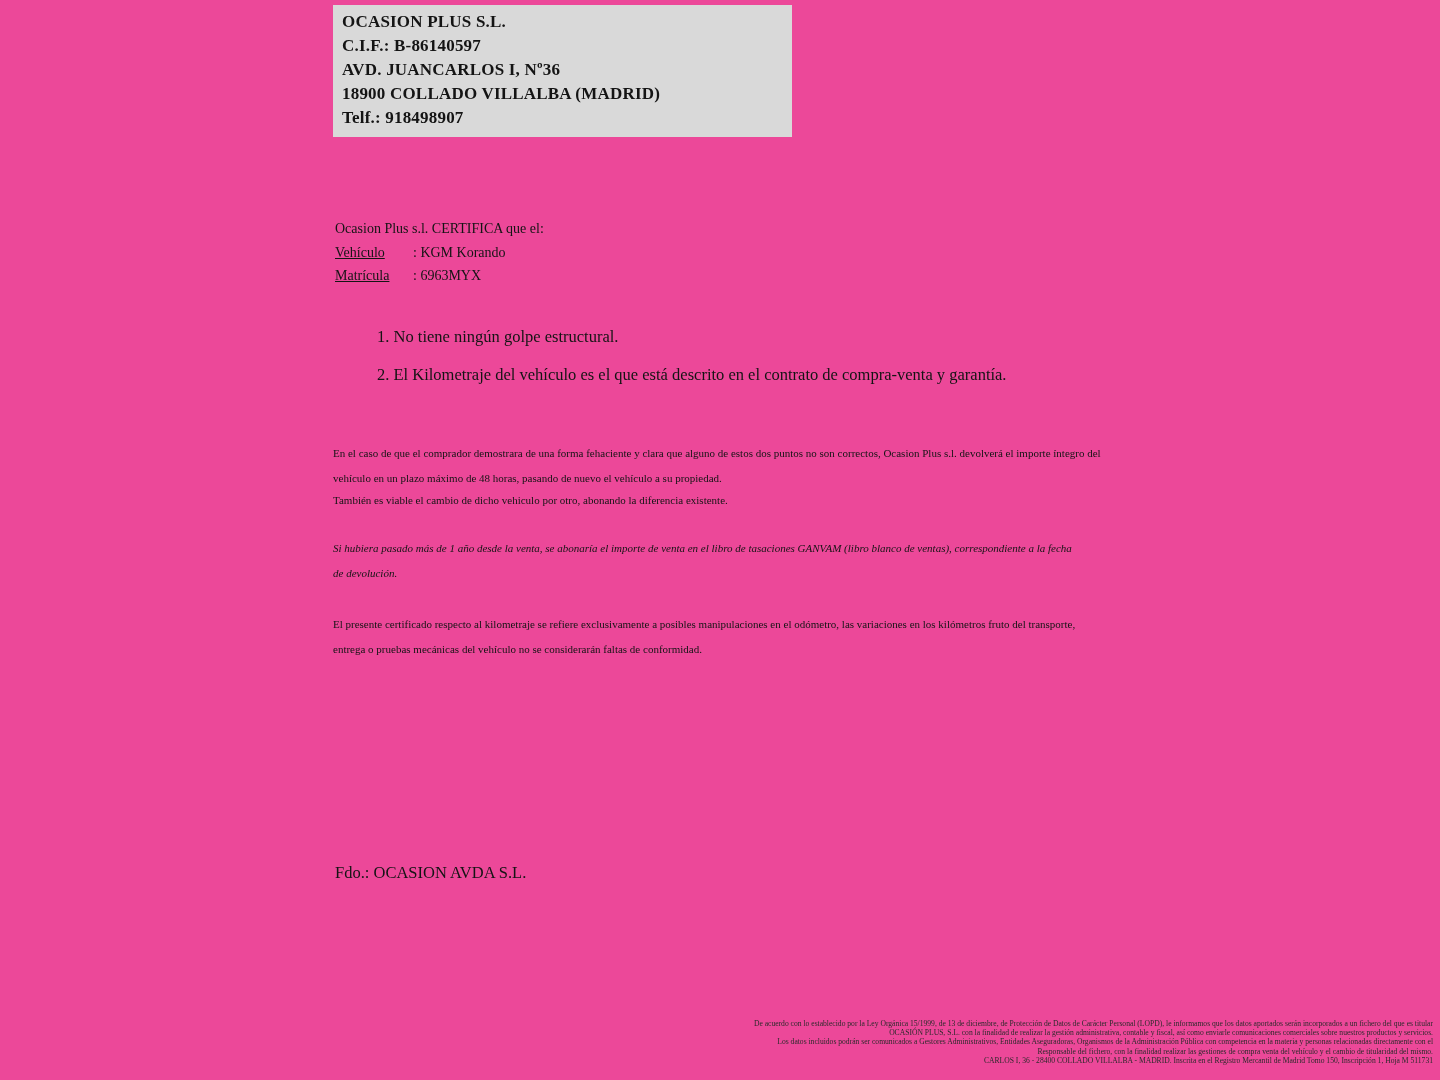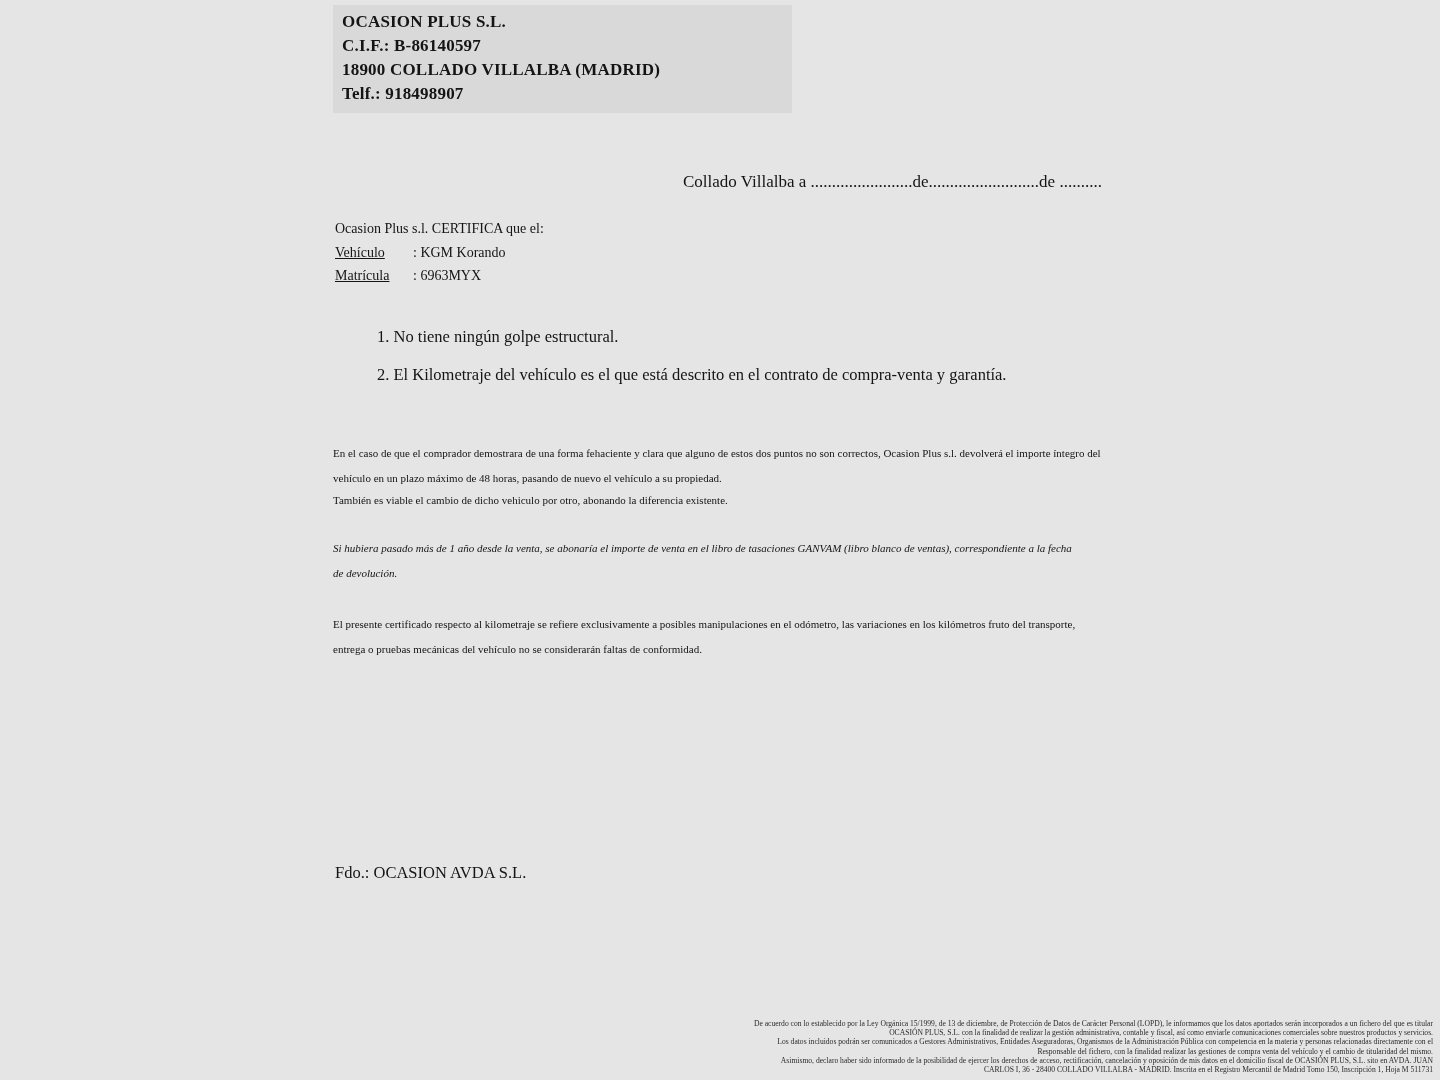--- a/index.html
+++ b/index.html
@@ -4,21 +4,21 @@
 <style>
   html, body {
     margin: 0;
     padding: 0;
     background: #ffffff;
   }
   #page {
     position: relative;
     width: 1440px;
     height: 1080px;
-    background: #e5e5e5;
+    background: #ec4899;
     overflow: hidden;
     font-family: "Liberation Serif", "DejaVu Serif", serif;
     color: #141414;
   }
   .abs { position: absolute; }
 
   .header-box {
     left: 333px;
     top: 5px;
     width: 440px;
@@ -87,25 +87,25 @@
   .legal div { white-space: nowrap; text-align: right; }
 </style>
 </head>
 <body>
 
 <div id="page">
 
   <div class="abs header-box">
     <div>OCASION PLUS S.L.</div>
     <div>C.I.F.: B-86140597</div>
+    <div>AVD. JUANCARLOS I, Nº36</div>
     <div>18900 COLLADO VILLALBA (MADRID)</div>
     <div>Telf.: 918498907</div>
   </div>
 
-  <div class="abs date-line">Collado Villalba a ........................de..........................de ..........</div>
 
   <div class="abs certify">
     <div>Ocasion Plus s.l. CERTIFICA que el:</div>
     <div>
       <span class="label">Vehículo</span><span>: KGM Korando</span>
     </div>
     <div>
       <span class="label">Matrícula</span><span>: 6963MYX</span>
     </div>
   </div>
@@ -118,17 +118,16 @@
   <div class="abs para para-3">Si hubiera pasado más de 1 año desde la venta, se abonaría el importe de venta en el libro de tasaciones GANVAM (libro blanco de ventas), correspondiente a la fecha de devolución.</div>
   <div class="abs para para-4">El presente certificado respecto al kilometraje se refiere exclusivamente a posibles manipulaciones en el odómetro, las variaciones en los kilómetros fruto del transporte, entrega o pruebas mecánicas del vehículo no se considerarán faltas de conformidad.</div>
 
   <div class="abs signature">Fdo.: OCASION AVDA S.L.</div>
 
   <div class="abs legal">
     <div>De acuerdo con lo establecido por la Ley Orgánica 15/1999, de 13 de diciembre, de Protección de Datos de Carácter Personal (LOPD), le informamos que los datos aportados serán incorporados a un fichero del que es titular</div>
     <div>OCASIÓN PLUS, S.L. con la finalidad de realizar la gestión administrativa, contable y fiscal, así como enviarle comunicaciones comerciales sobre nuestros productos y servicios.</div>
     <div>Los datos incluidos podrán ser comunicados a Gestores Administrativos, Entidades Aseguradoras, Organismos de la Administración Pública con competencia en la materia y personas relacionadas directamente con el</div>
     <div>Responsable del fichero, con la finalidad realizar las gestiones de compra venta del vehículo y el cambio de titularidad del mismo.</div>
-    <div>Asimismo, declaro haber sido informado de la posibilidad de ejercer los derechos de acceso, rectificación, cancelación y oposición de mis datos en el domicilio fiscal de OCASIÓN PLUS, S.L. sito en AVDA. JUAN</div>
     <div>CARLOS I, 36 - 28400 COLLADO VILLALBA - MADRID. Inscrita en el Registro Mercantil de Madrid Tomo 150, Inscripción 1, Hoja M 511731</div>
   </div>
 
 </div>
 
 </body></html>

